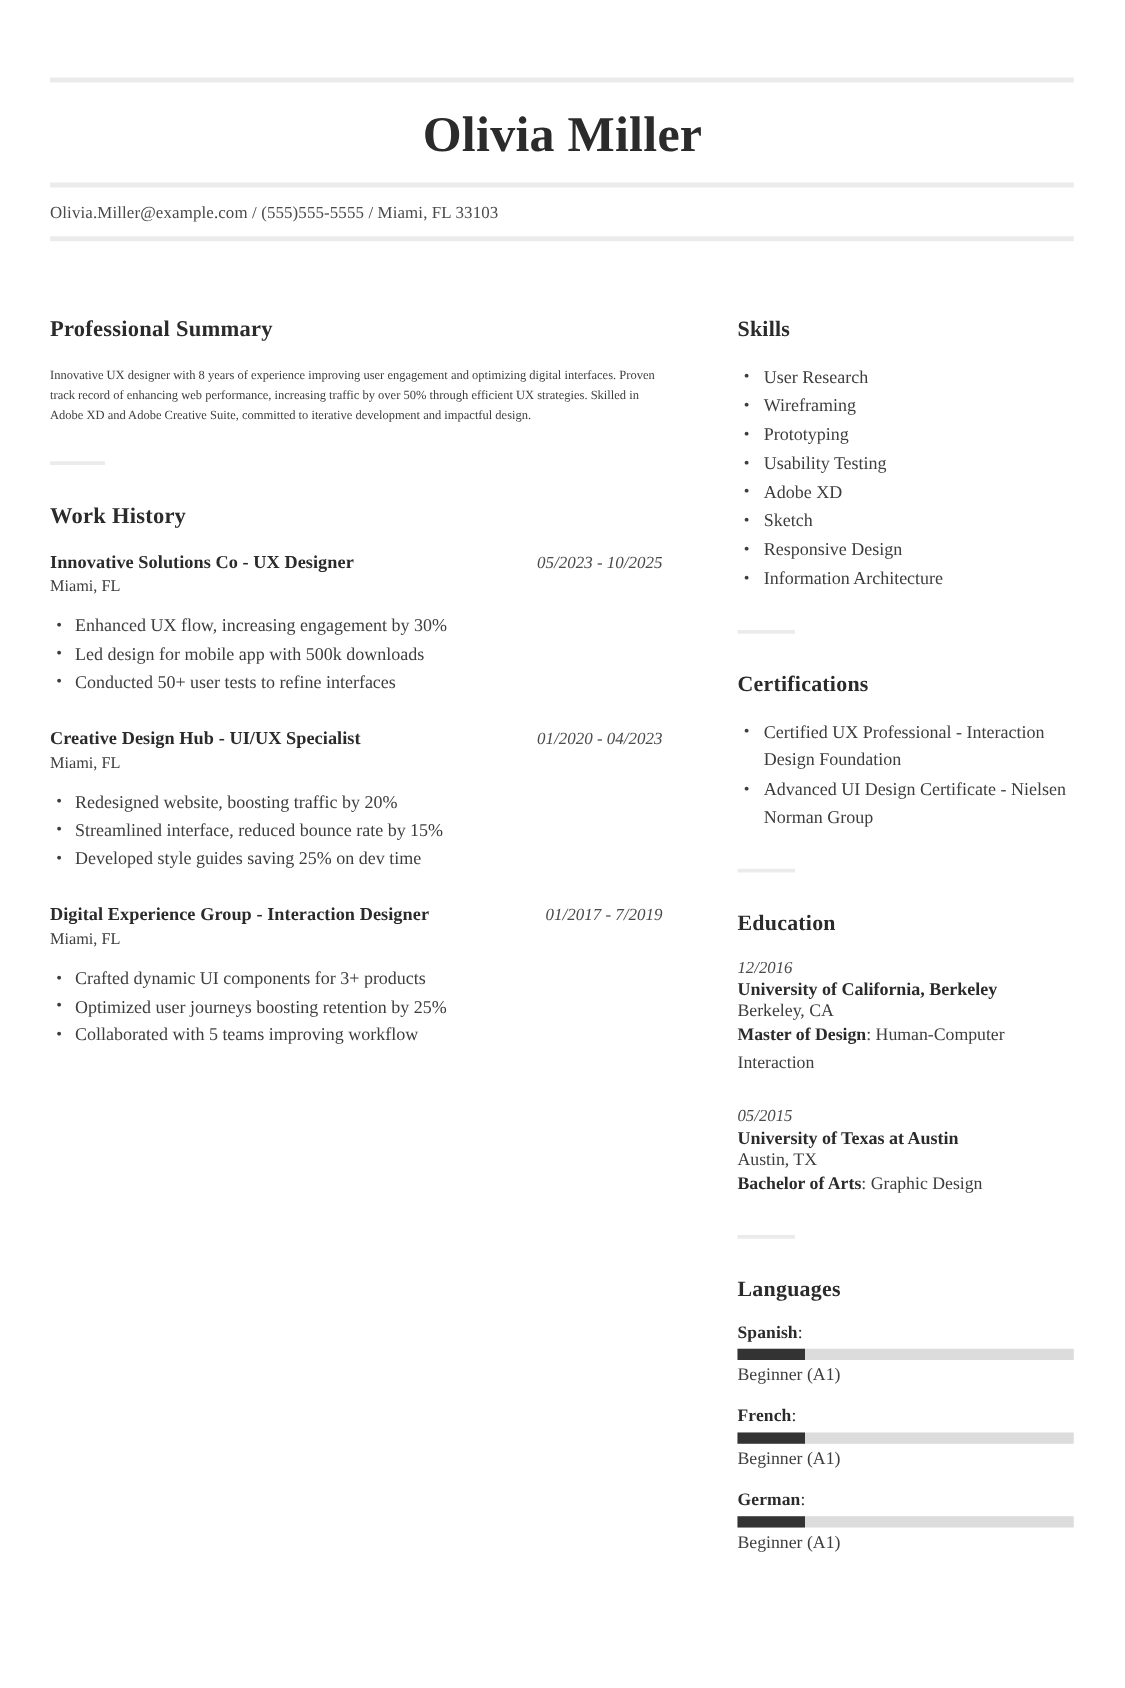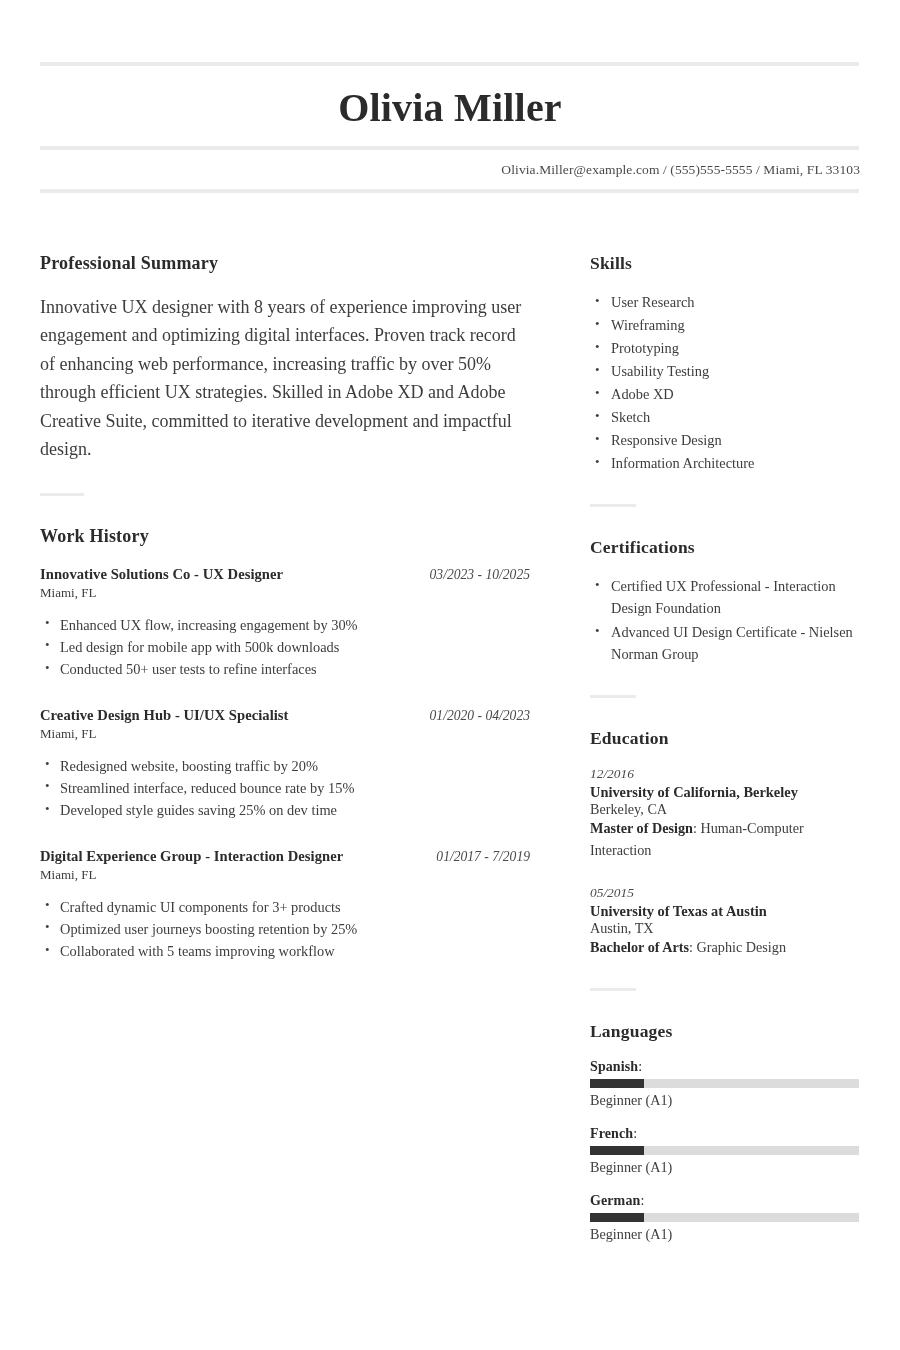--- a/index.html
+++ b/index.html
@@ -36,21 +36,21 @@
     font-size: 40px;
     font-weight: bold;
     text-align: center;
     color: #2b2b2b;
     letter-spacing: 0.2px;
     line-height: 1;
     padding: 22px 0 18px;
   }
 
   .contact {
-    text-align: right;
+    text-align: left;
     font-size: 13.5px;
     color: #4a4a4a;
     padding: 12px 0 11px;
     letter-spacing: 0.1px;
   }
 
   
   .columns {
     display: flex;
     margin-top: 60px;
@@ -86,21 +86,21 @@
     margin: 29px 0 30px;
   }
 
   .divider.right {
     margin: 30px 0 30px;
     width: 46px;
   }
 
   
   .summary {
-    font-size: 18px;
+    font-size: 10px;
     line-height: 1.58;
     color: #3d3d3d;
   }
 
   
   .job { margin-bottom: 26px; }
   .job:last-child { margin-bottom: 0; }
 
   .job-head {
     display: flex;
@@ -267,21 +267,21 @@
       </div>
 
       <div class="divider"></div>
 
       <div class="section">
         <div class="section-title">Work History</div>
         <div id="work-history-list">
             <div class="job">
               <div class="job-head">
                 <div class="job-title">Innovative Solutions Co - UX Designer</div>
-                <div class="job-dates">03/2023 - 10/2025</div>
+                <div class="job-dates">05/2023 - 10/2025</div>
               </div>
               <div class="job-location">Miami, FL</div>
               <ul class="bullets">
                 <li>Enhanced UX flow, increasing engagement by 30%</li>
                 <li>Led design for mobile app with 500k downloads</li>
                 <li>Conducted 50+ user tests to refine interfaces</li>
               </ul>
             </div>
             <div class="job">
               <div class="job-head">

